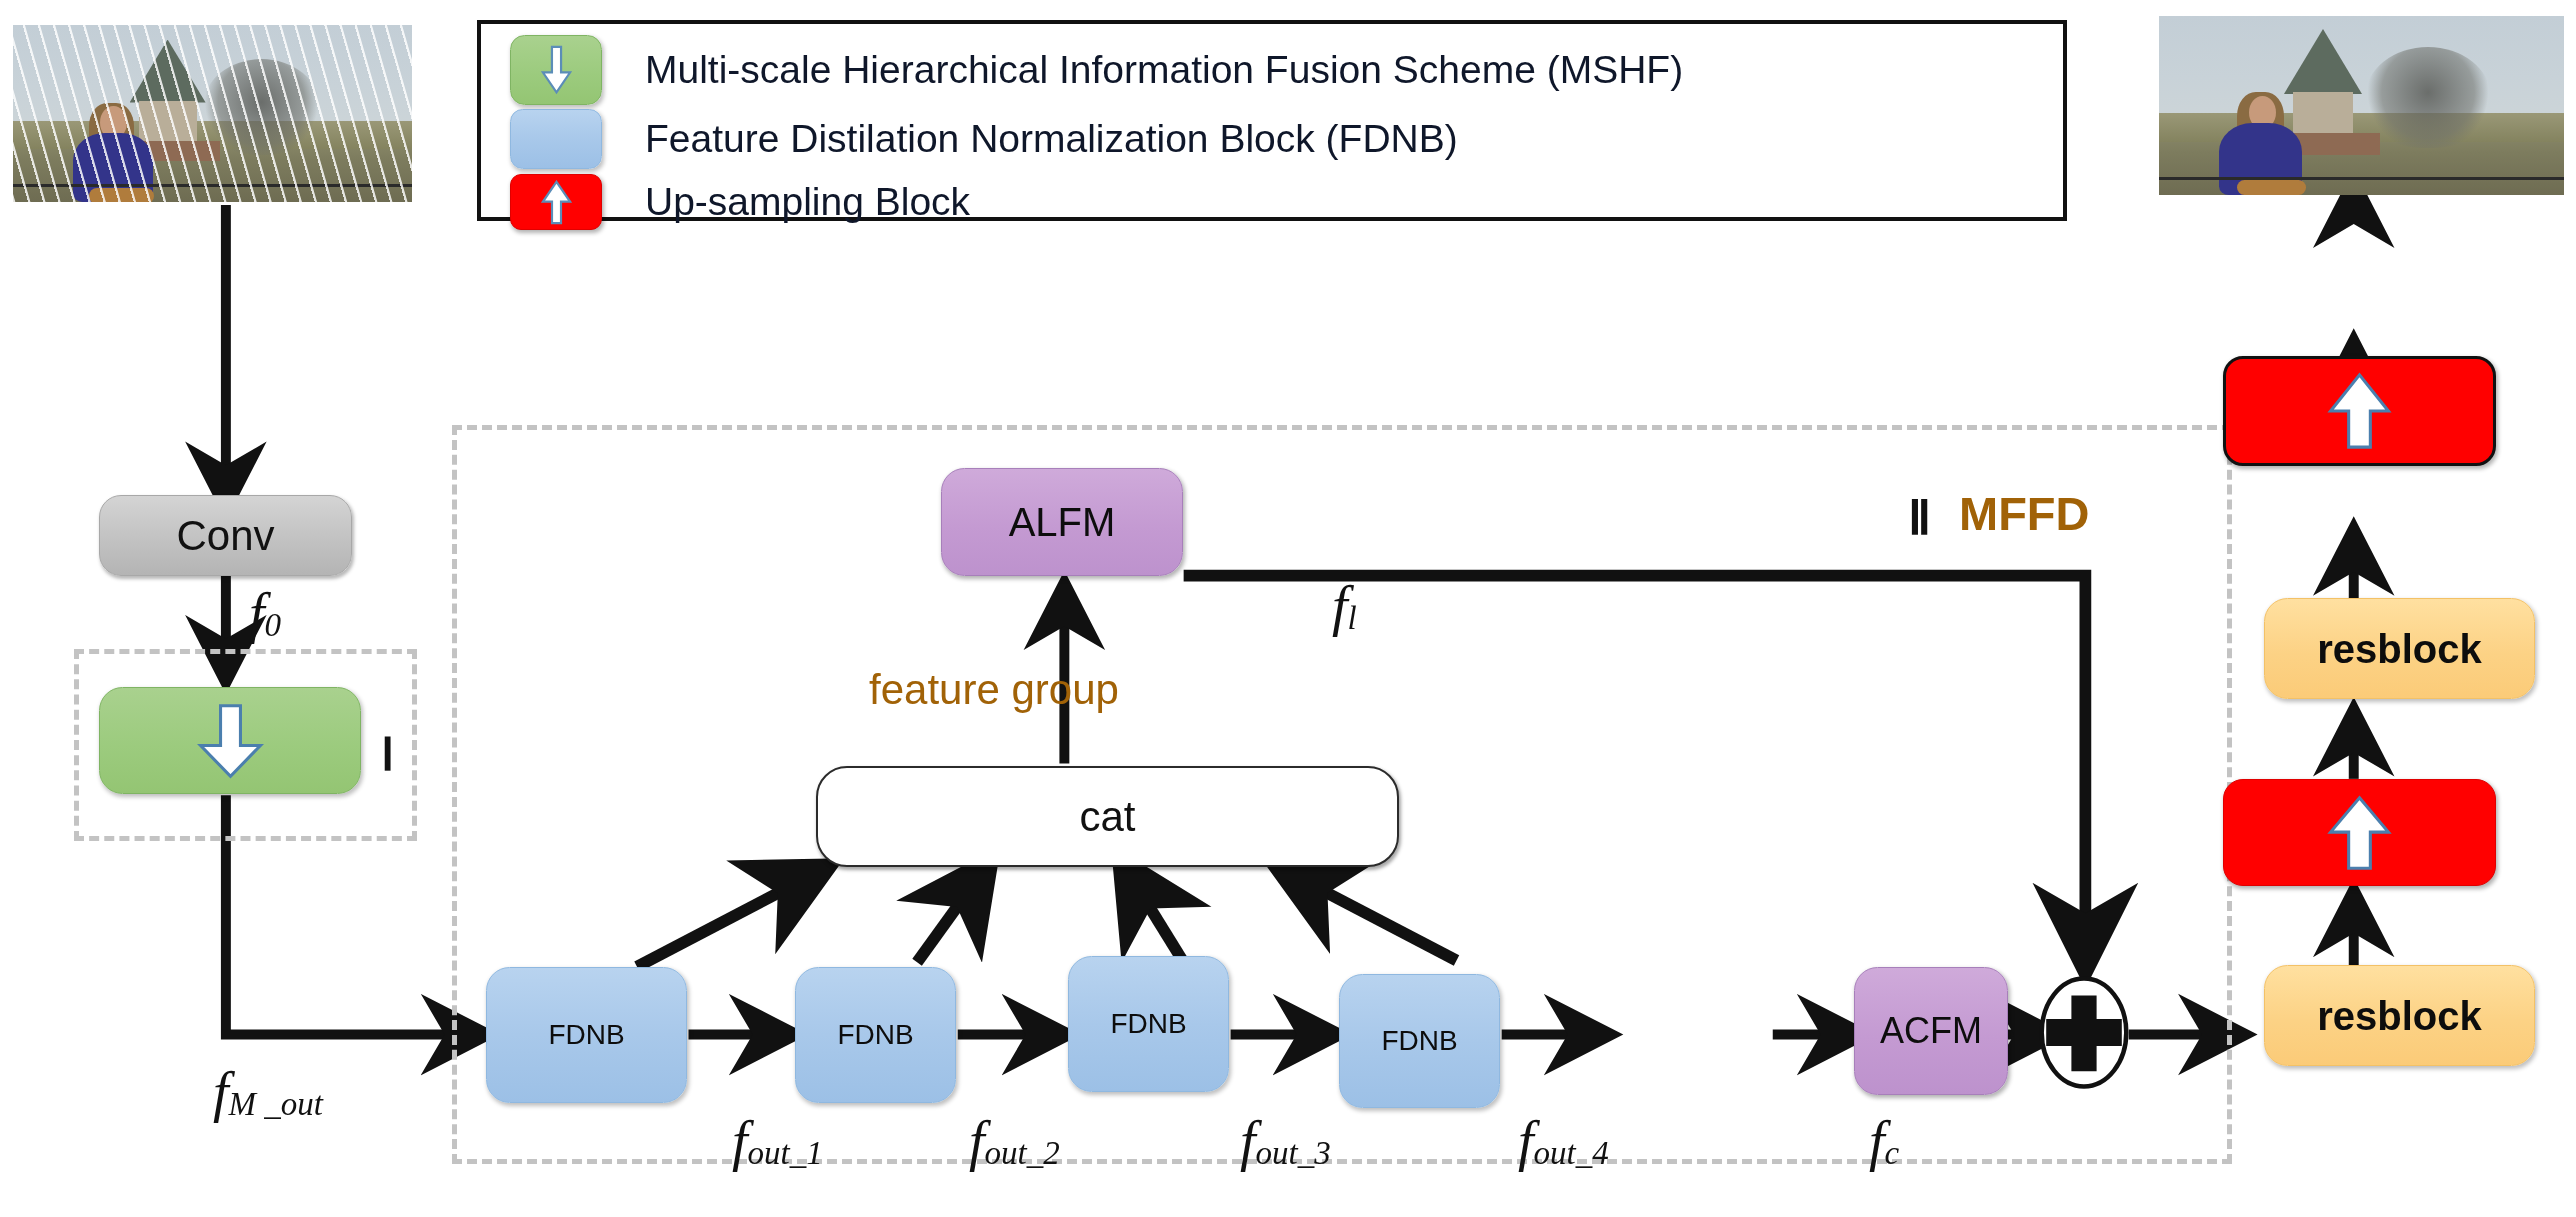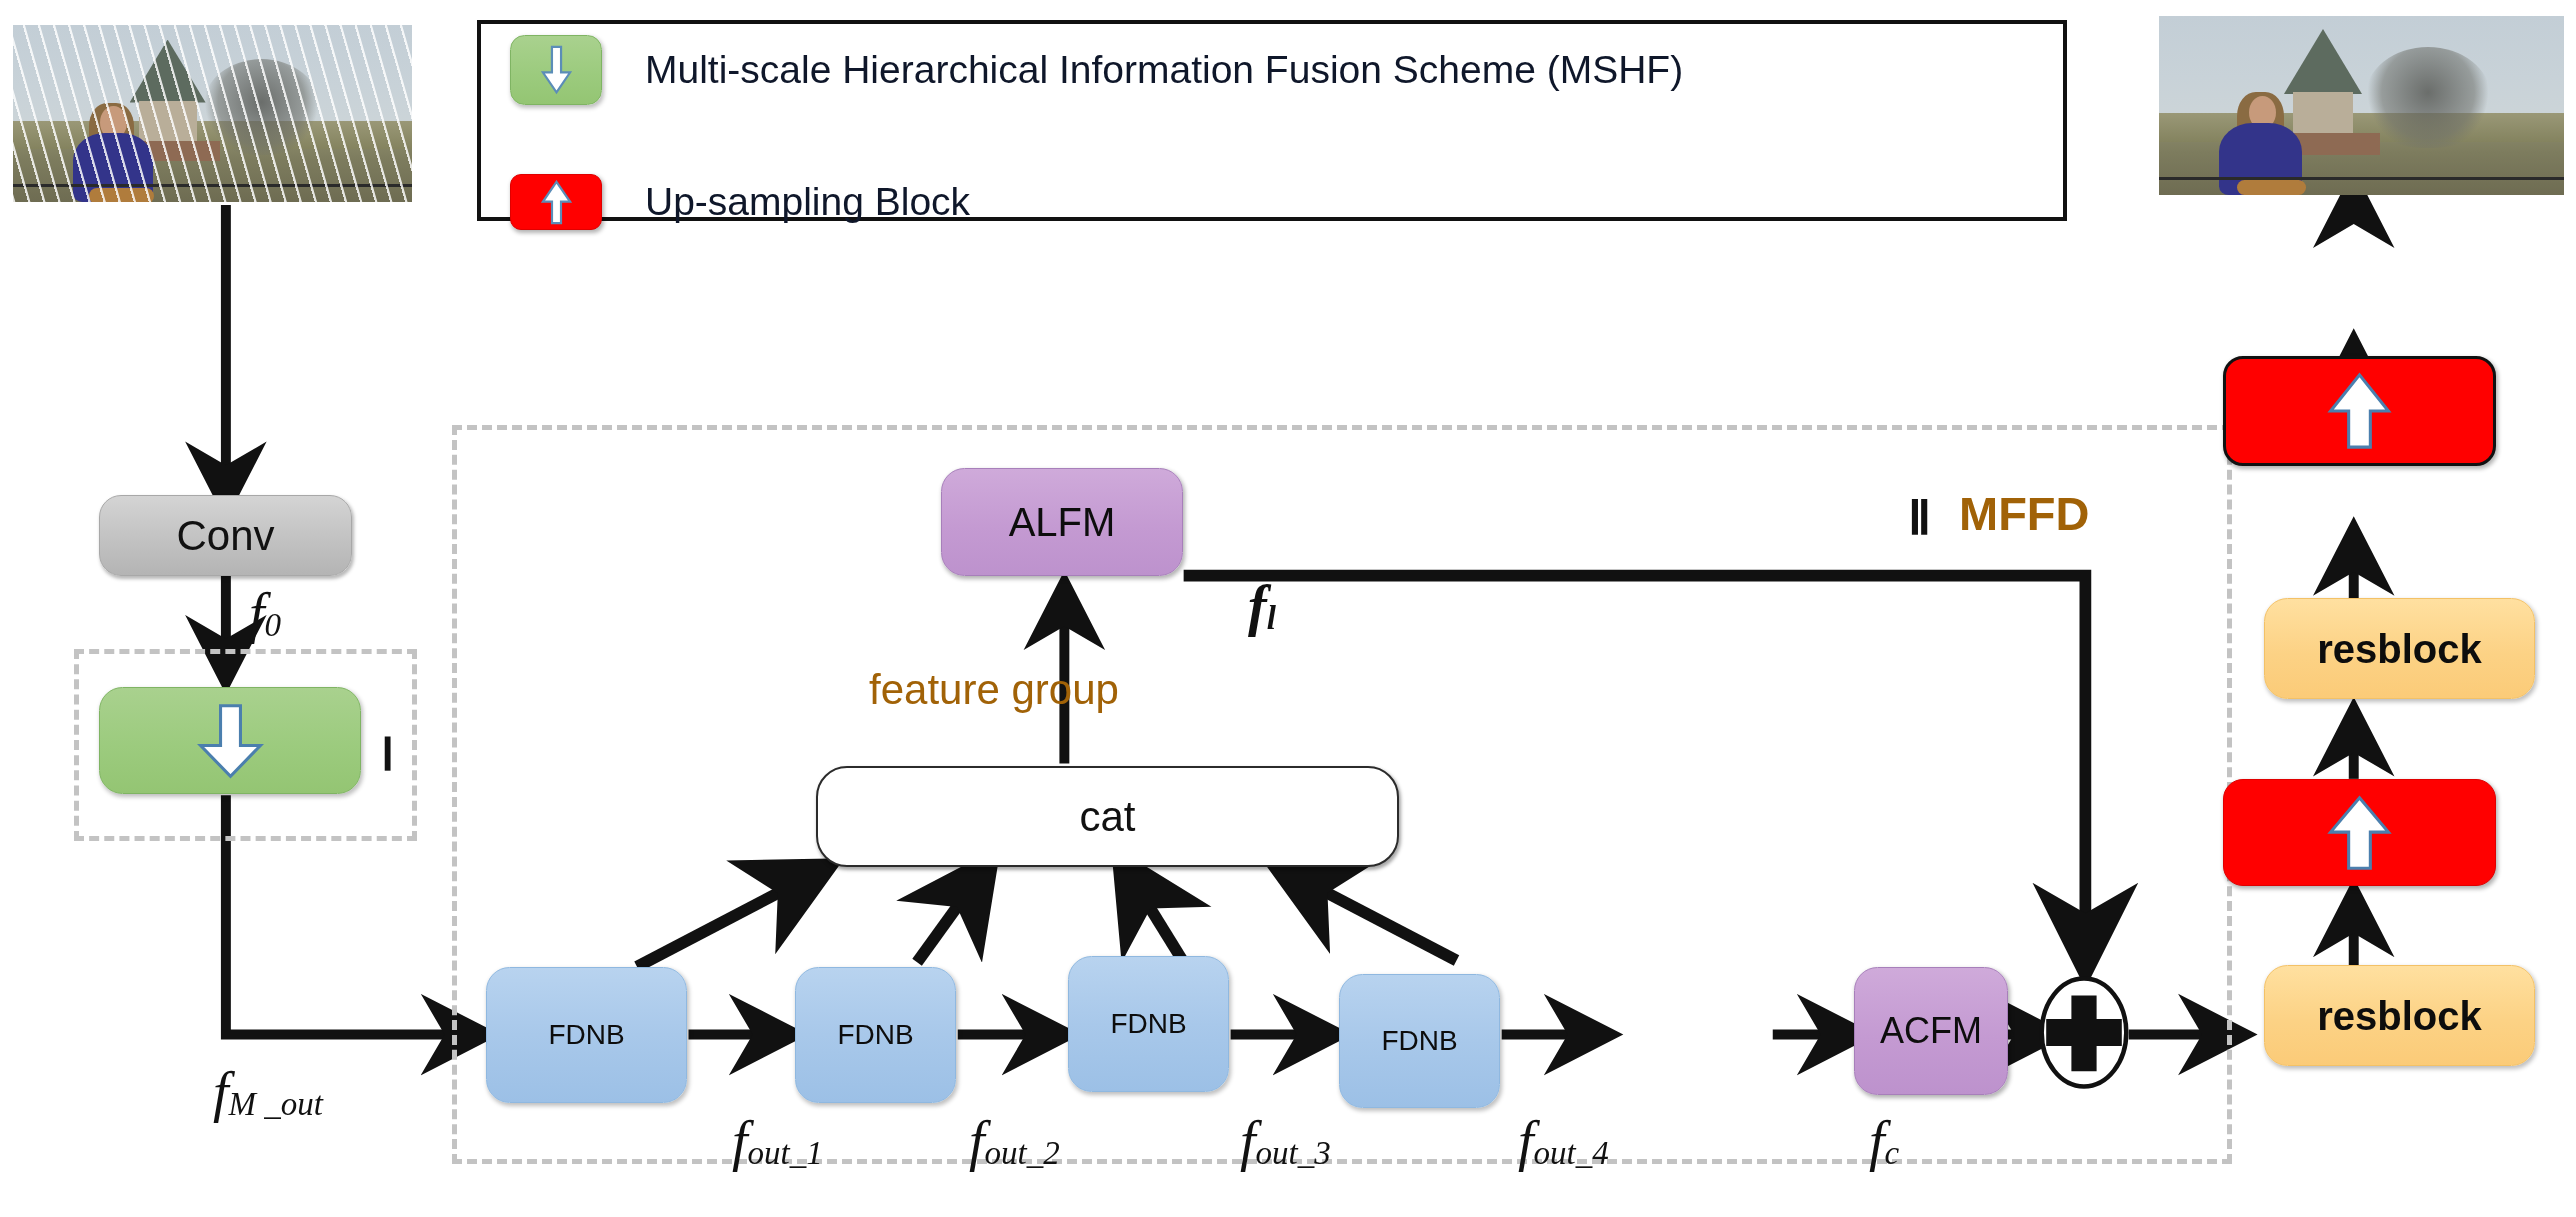--- a/index.html
+++ b/index.html
@@ -164,20 +164,24 @@
 
     <div class="lg-row" style="left:29px;top:11px;">
       <div class="lg-swatch blk-green" style="width:92px;height:70px;">
         <svg width="31" height="51" viewBox="0 0 34 56">
           <path d="M12,2 L22,2 L22,30 L32,30 L17,52 L2,30 L12,30 Z" fill="#ffffff" stroke="#5b8db8" stroke-width="2.4"></path>
         </svg>
       </div>
       <span class="lg-text" style="margin-left:43px;">Multi-scale Hierarchical Information Fusion Scheme (MSHF)</span>
     </div>
 
+    <div class="lg-row" style="left:29px;top:85px;">
+      <div class="lg-swatch blk-fdnb" style="width:92px;height:60px;border-radius:12.6px;"></div>
+      <span class="lg-text" style="margin-left:43px;">Feature Distilation Normalization Block (FDNB)</span>
+    </div>
 
     <div class="lg-row" style="left:29px;top:150px;">
       <div class="lg-swatch blk-red" style="width:92px;height:56px;border-radius:11px;">
         <svg width="31" height="45" viewBox="0 0 34 50">
           <path d="M17,2 L32,24 L22,24 L22,48 L12,48 L12,24 L2,24 Z" fill="#ffffff" stroke="#5b8db8" stroke-width="2.4"></path>
         </svg>
       </div>
       <span class="lg-text" style="margin-left:43px;">Up-sampling Block</span>
     </div>
   </div>
@@ -219,21 +223,21 @@
 
   <div class="dash" style="left:452px;top:425px;width:1780px;height:739px;"></div>
 
   <div class="roman" style="left:1908px;top:490px;font-size:47px;">Ⅱ</div>
   <div class="plaintext" style="left:1959px;top:490px;font-size:47px;font-weight:bold;">MFFD</div>
 
   <div class="blk blk-purple" style="left:941px;top:468px;width:242px;height:108px;">
     <span>ALFM</span>
   </div>
 
-  <div class="math" style="left:1248px;top:578px;font-weight:bold;">
+  <div class="math" style="left:1332px;top:578px;">
     <span class="base">f</span><span class="sub">l</span>
   </div>
 
   <div class="plaintext" style="left:869px;top:669px;font-size:42px;">feature group</div>
 
   <div class="blk blk-cat" style="left:773px;top:766px;width:583px;height:101px;">
     <span>cat</span>
   </div>
 
   <div class="blk blk-fdnb" style="left:486px;top:967px;width:201px;height:136px;">

